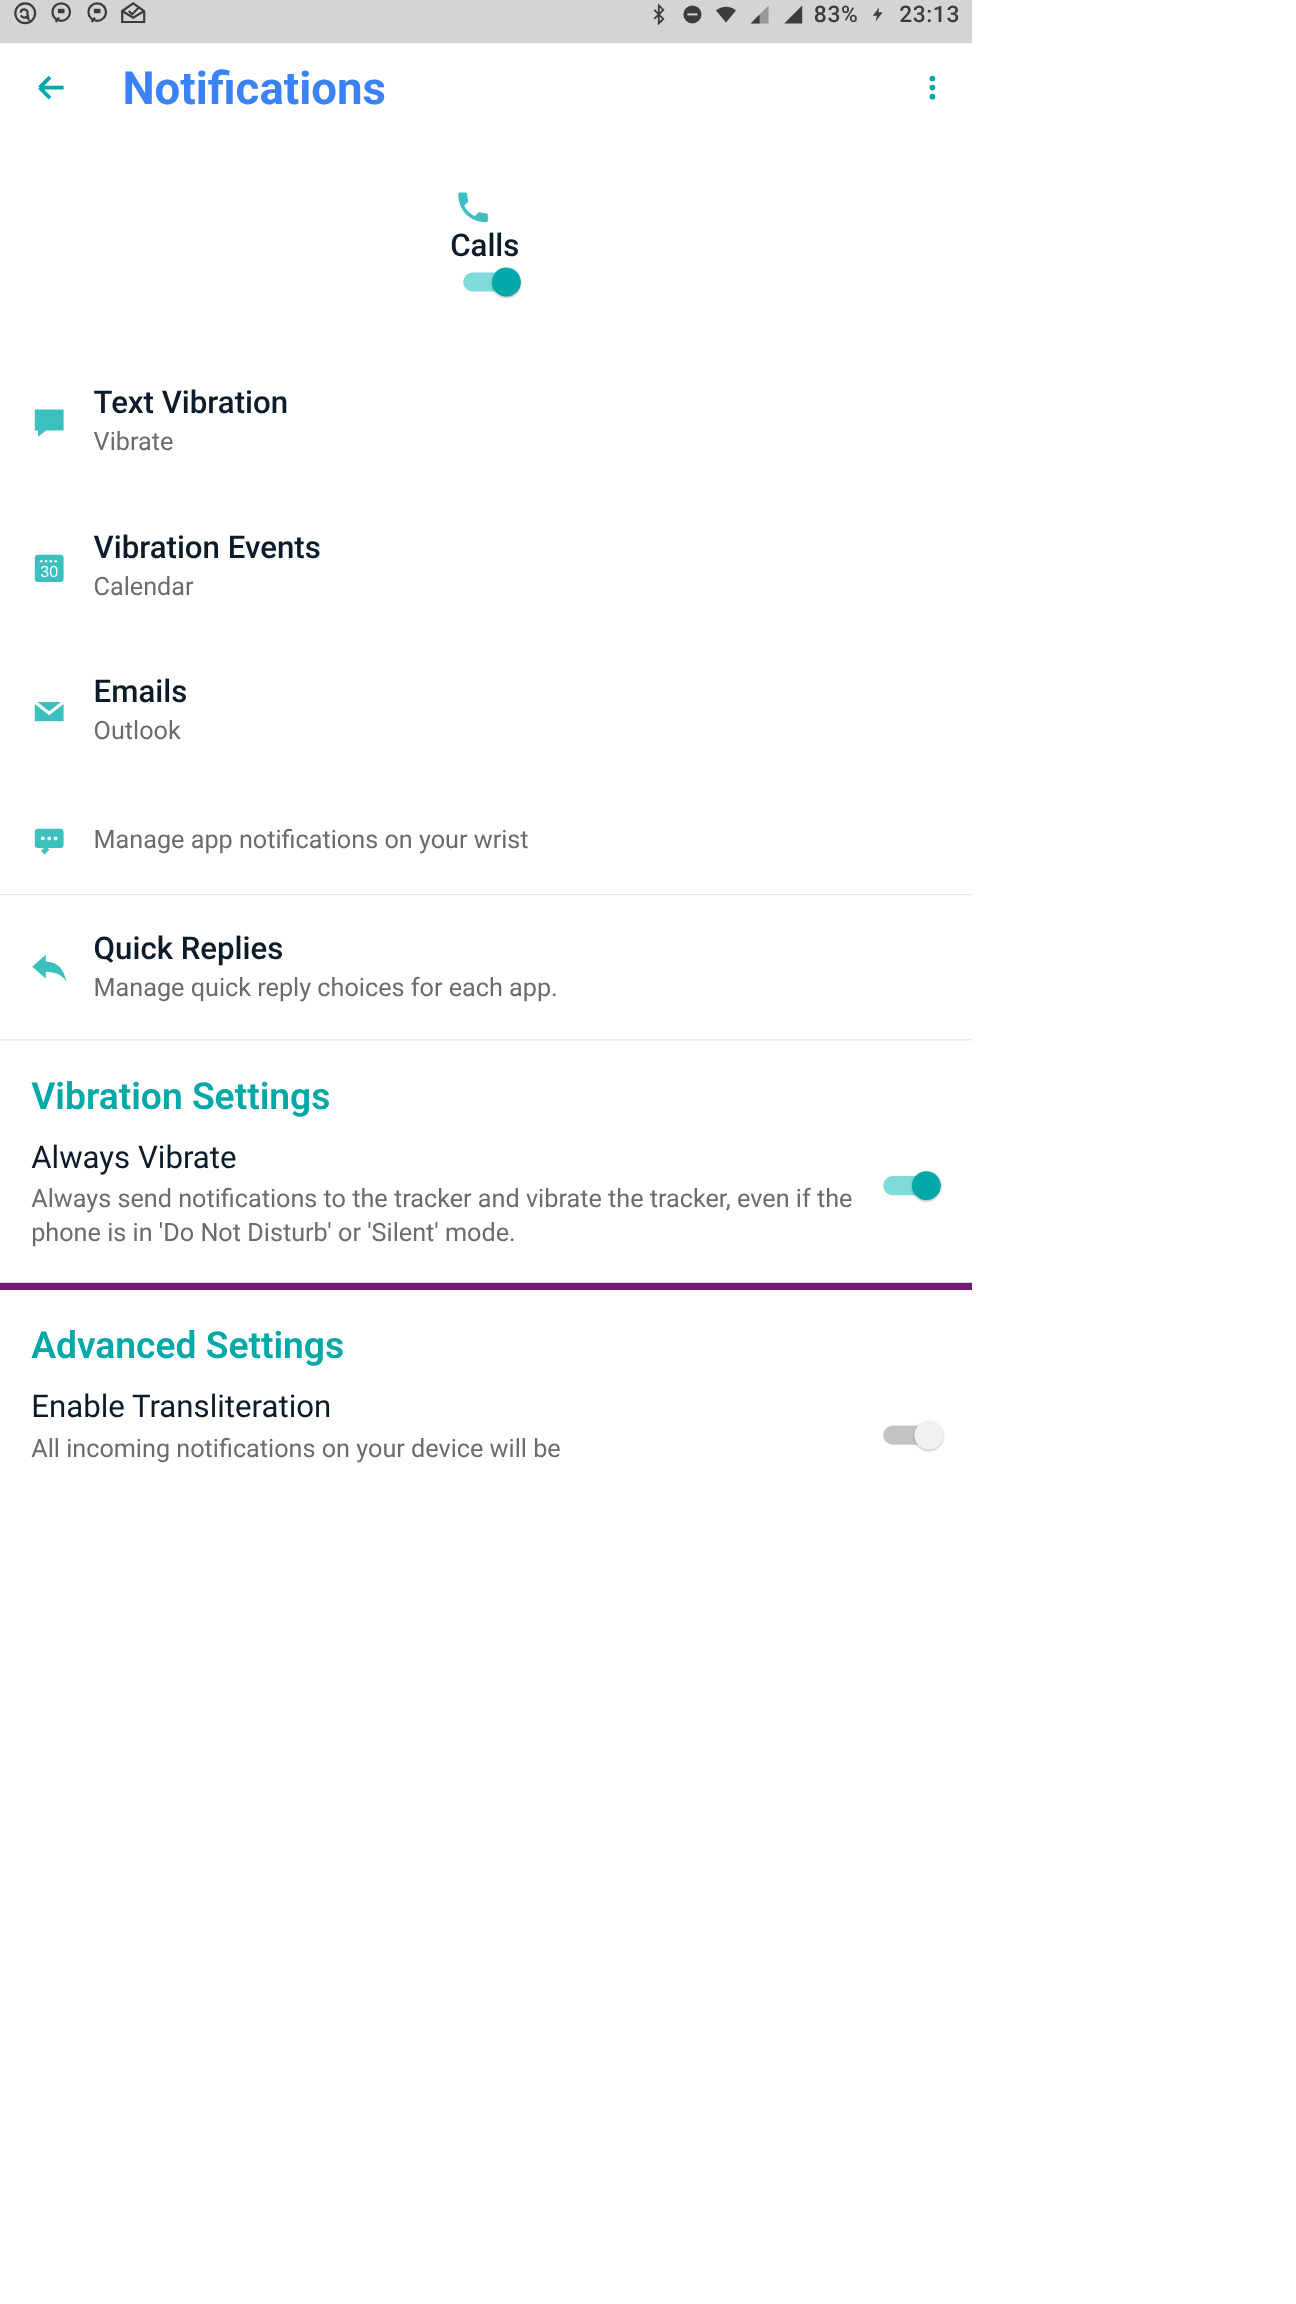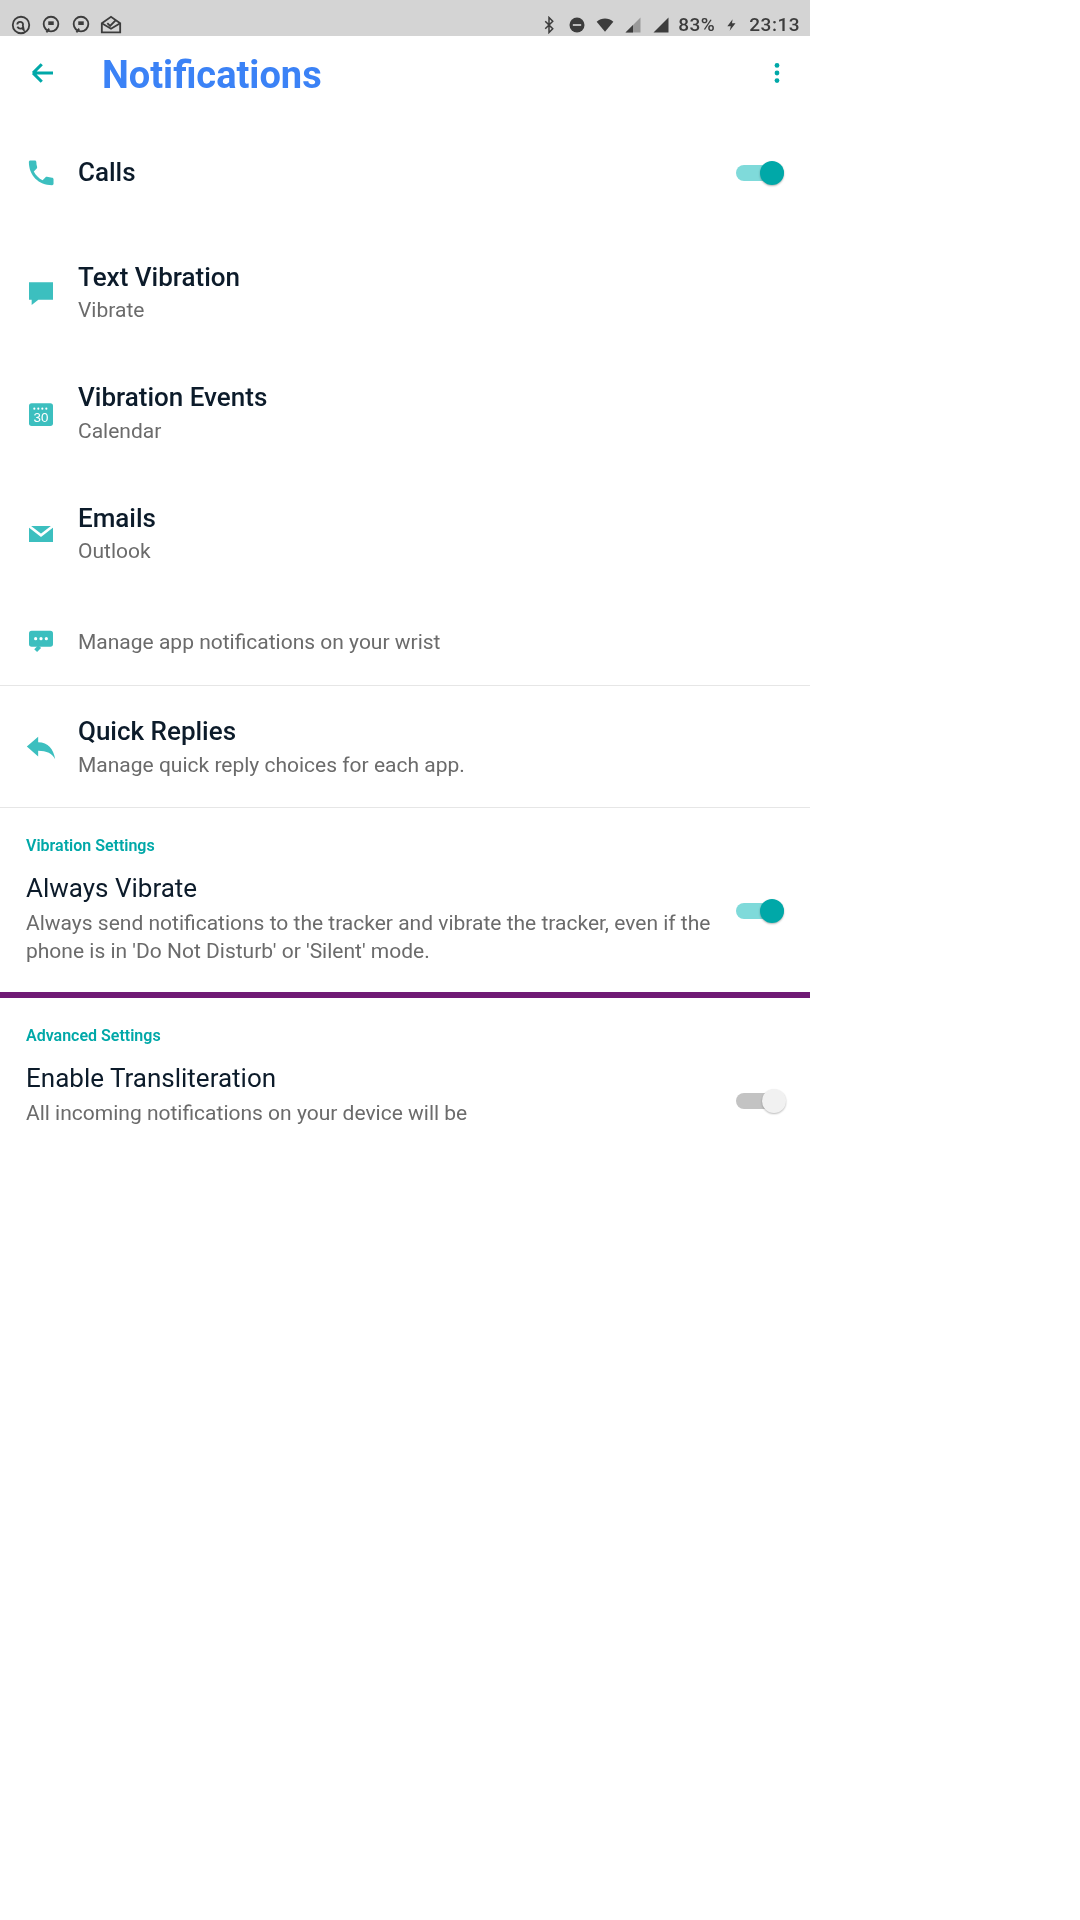--- a/index.html
+++ b/index.html
@@ -8,21 +8,21 @@
       height: 1440px;
       font-family: -apple-system, BlinkMacSystemFont, "Segoe UI", Roboto, sans-serif;
       background: #ffffff;
       overflow: hidden;
     }
     
     .status-bar {
       height: 36px;
       background: #d4d4d4;
       display: flex;
-      align-items: flex-end;
+      align-items: flex-start;
       padding: 0 10px;
       font-size: 18px;
       color: #3c3c3c;
       justify-content: space-between;
     }
     .status-left { display: flex; align-items: center; gap: 8px; }
     .status-right { display: flex; align-items: center; gap: 6px; font-weight: 500; }
     .status-icon { width: 22px; height: 22px; display:flex; align-items:center; justify-content:center; }
     .status-text { font-size: 19px; letter-spacing: 0.5px; }
     
@@ -92,40 +92,40 @@
     .toggle.on .toggle-track { background: #7fdada; }
     .toggle.on .toggle-thumb { background: #00a8a8; right: 0; }
     .toggle.off .toggle-track { background: #bdbdbd; }
     .toggle.off .toggle-thumb { background: #f0f0f0; right: 0; left:auto; }
     .toggle.off .toggle-thumb { left: auto; right: 0; }
     .toggle.off .toggle-thumb { right: -2px; }
     .toggle.off { opacity: 0.9; }
     
     .section-header {
       color: #00a8a8;
-      font-size: 16px;
+      font-size: 31px;
       font-weight: 600;
       padding: 28px 26px 10px;
     }
     .setting-block { padding: 8px 26px 26px; display:flex; align-items:flex-start; }
     .setting-texts { flex:1; padding-right: 12px; }
     .setting-title {
       color: #0c1b2a;
       font-size: 26px;
       font-weight: 400;
       margin-bottom: 6px;
     }
     .setting-desc {
       color: #6b6b6b;
       font-size: 21px;
       line-height: 1.35;
     }
     .section-border { border-bottom: 6px solid #701a75; }
     .setting-toggle-wrap { margin-top: 24px; }
-    .calls-item { padding-top: 42px; padding-bottom: 42px; }
+    .calls-item { padding-top: 42px; padding-bottom: 42px; flex-direction: column; }
   </style>
 </head>
 <body>
 
 <div class="status-bar">
   <div class="status-left">
     <span class="status-icon">
       <svg viewBox="0 0 24 24" width="22" height="22" fill="none" stroke="#3c3c3c" stroke-width="2">
           <circle cx="12" cy="12" r="9"></circle>
           <path d="M8 14c1 1.5 3 2.5 5 1.5l2 2-1-5c1-2-1-4-3-4s-3 1-3 3"></path>

